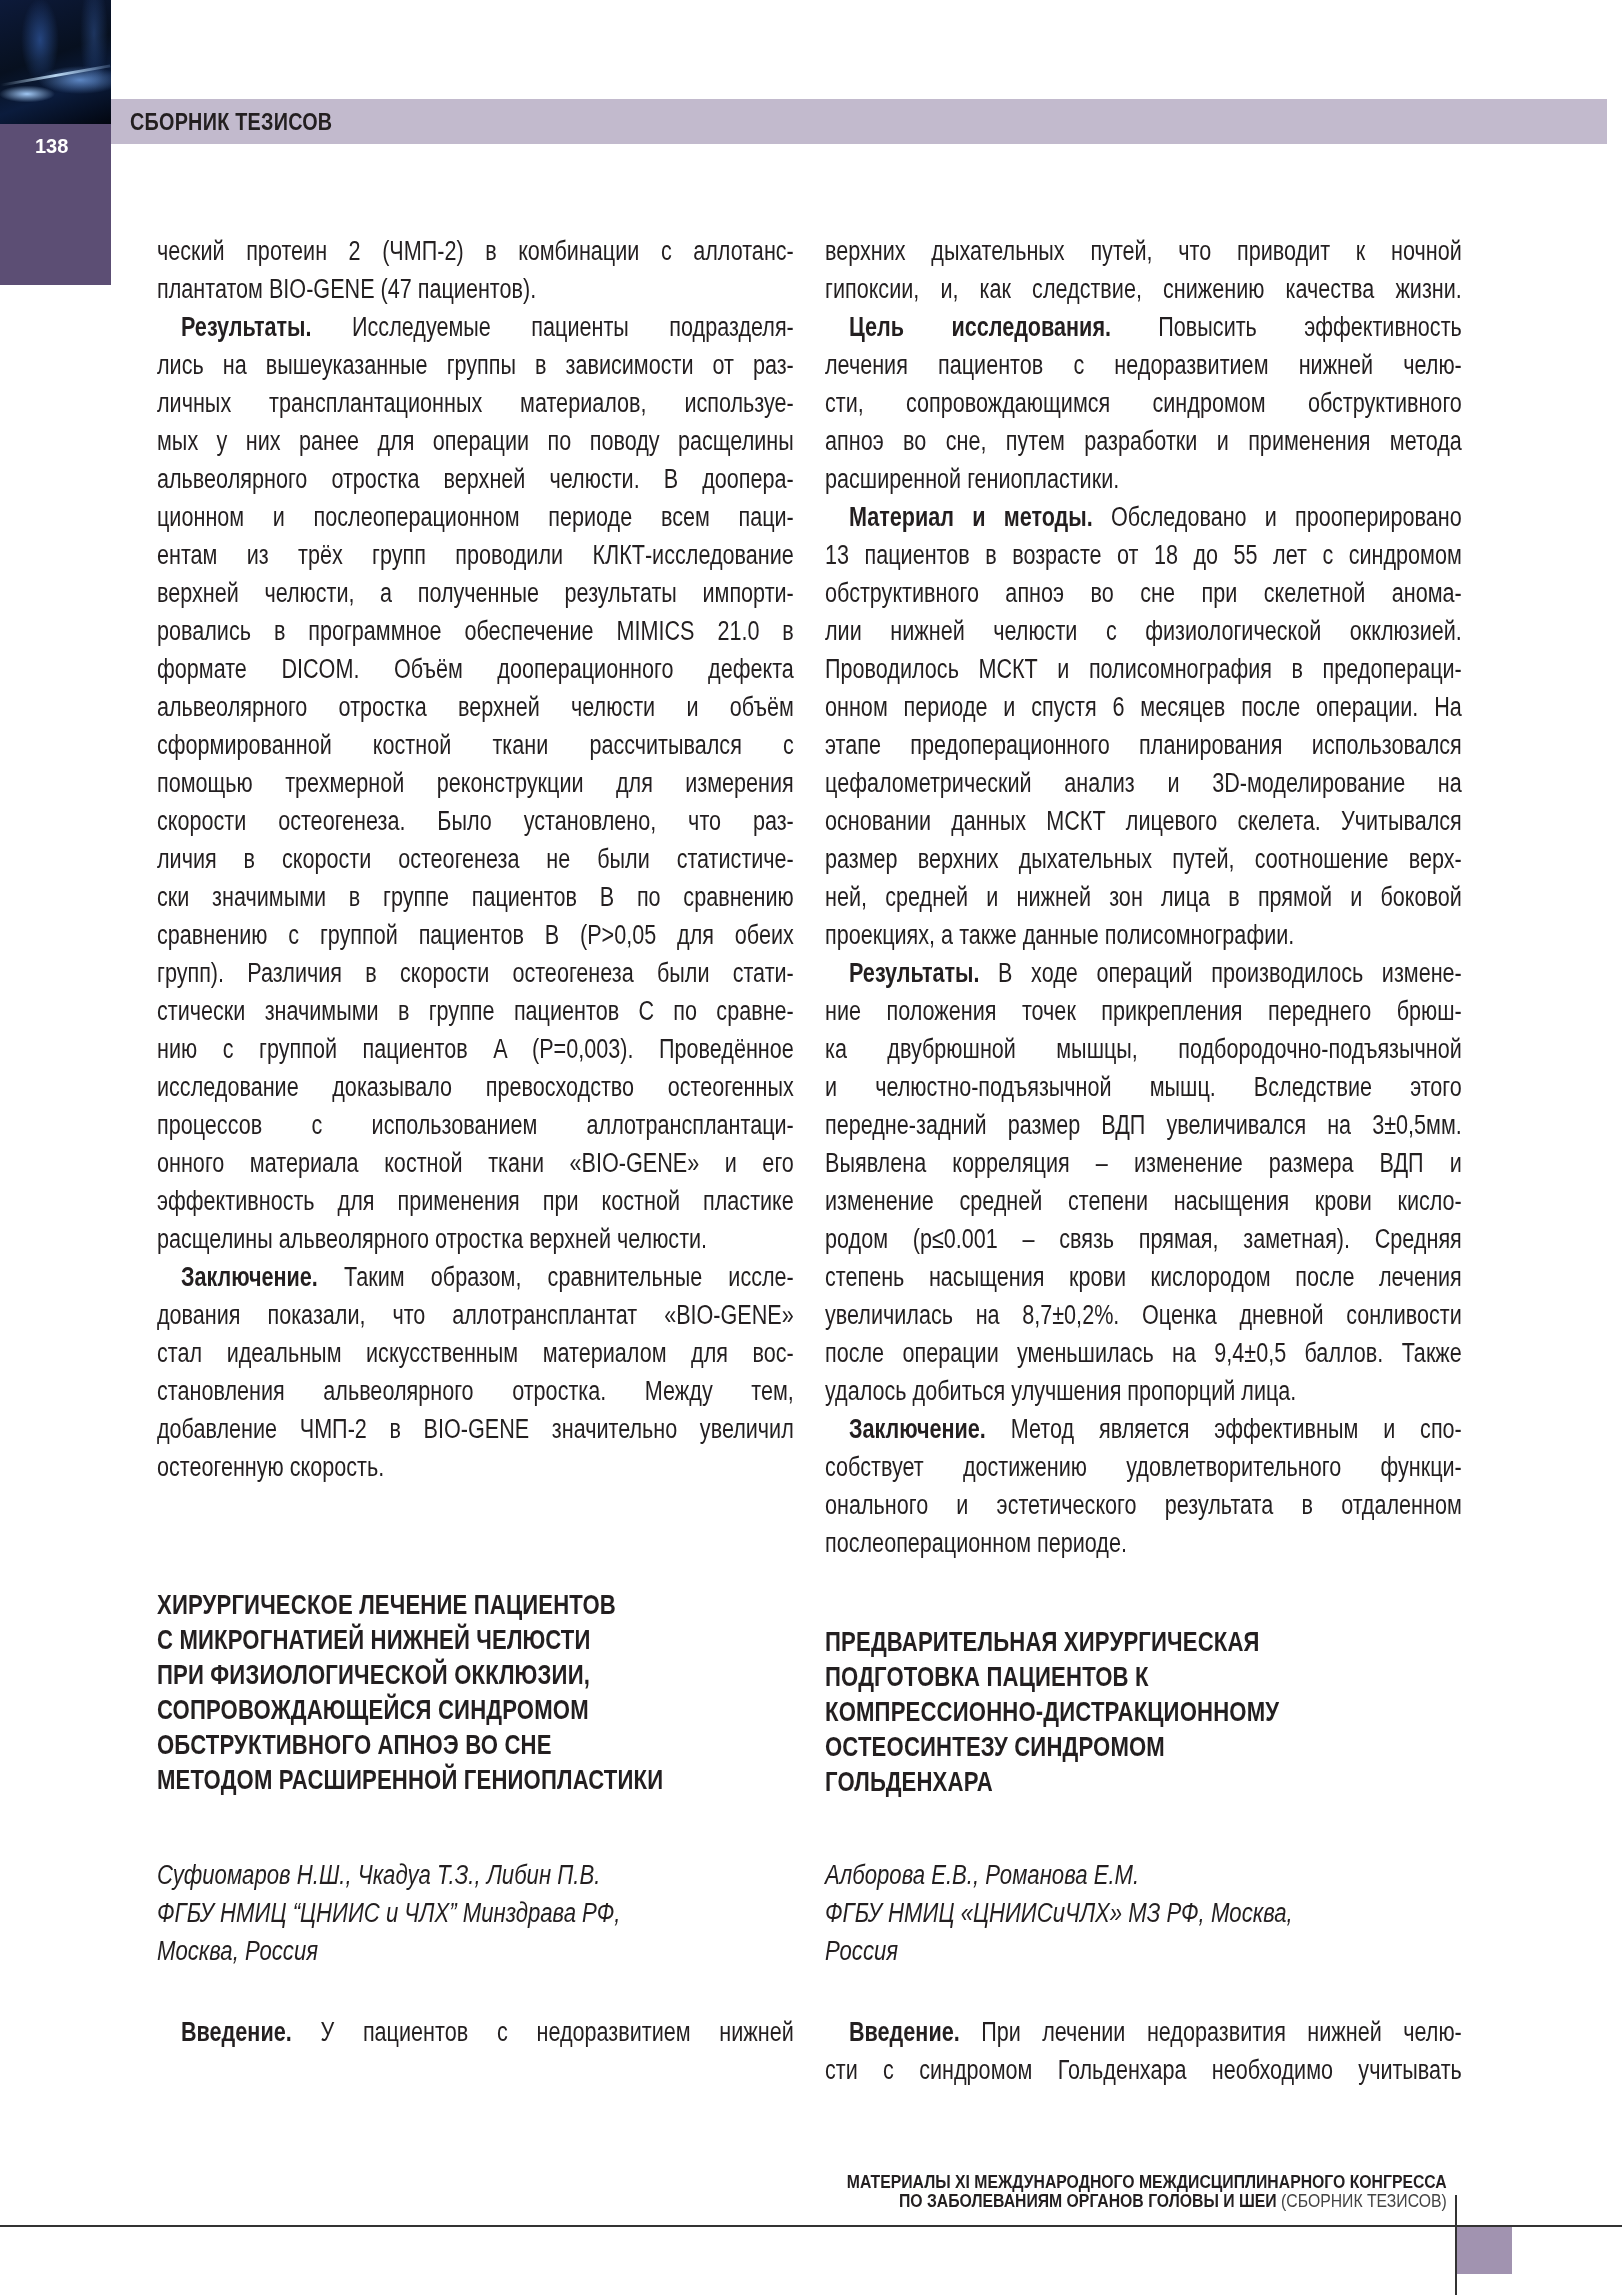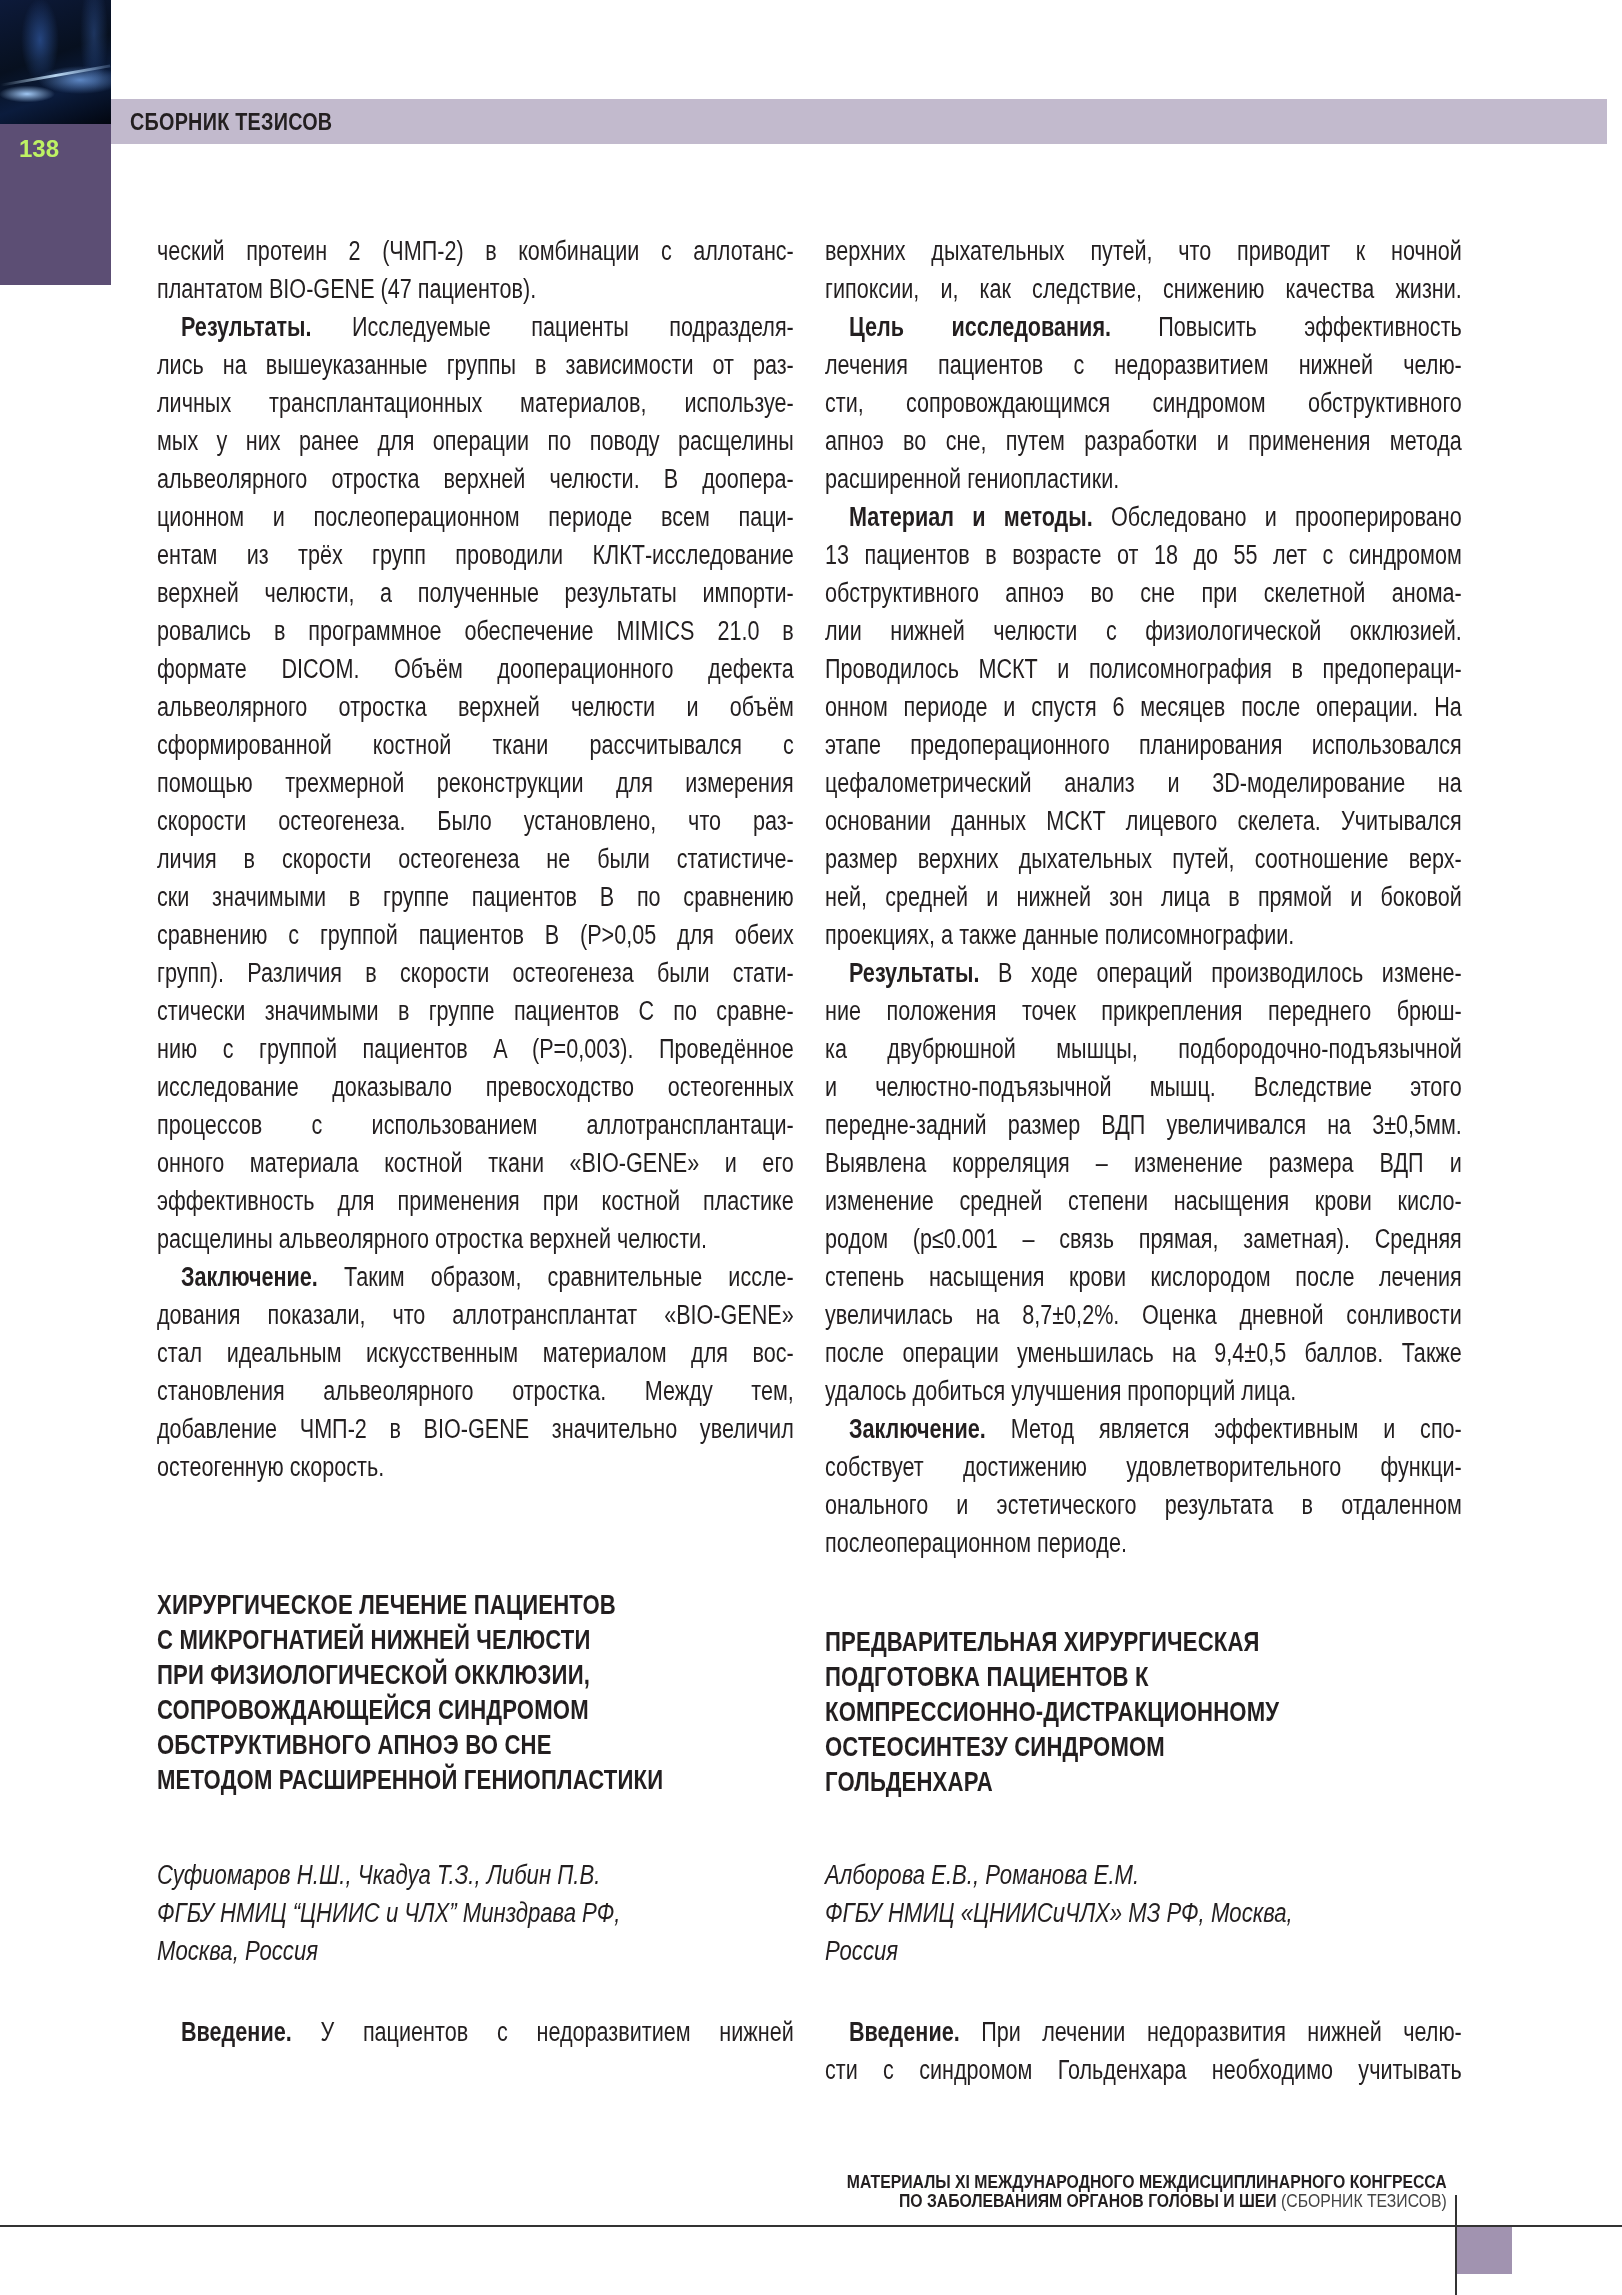--- a/index.html
+++ b/index.html
@@ -15,21 +15,21 @@
       radial-gradient(ellipse 20px 80px at 94px 34px, rgba(70,120,210,0.35), rgba(20,40,90,0) 70%),
       linear-gradient(160deg, #0d1a3a 0%, #07101f 45%, #0b1c3d 70%, #02060f 100%);
   }
   .corner-image::after { content:""; position:absolute; left:0; top:74px; width:111px; height:2.7px;
     background:linear-gradient(90deg, rgba(200,230,255,0.0), rgba(200,230,255,0.9), rgba(160,200,255,0.2));
     transform:rotate(-10deg); }
   .header-bar { position:absolute; left:111px; top:79px; width:1496px; height:45px; background:#c2bacd;margin-top:20px; }
   .header-title { position:absolute; left:19px; top:10px; font-weight:bold; font-size:23px; letter-spacing:0.3px;
     transform:scaleX(0.86); transform-origin:left center; white-space:nowrap; color:#231f20; }
   .sidebar { position:absolute; left:0; top:124px; width:111px; height:161px; background:#5c4e74; }
-  .page-number { position:absolute; left:19px; top:10.7px; font-weight:bold; font-size:24px; color:#bef264; }
+  .page-number { position:absolute; left:35px; top:10.7px; font-weight:bold; font-size:20px; color:#ffffff; }
 
   
   .col { position:absolute; width:637px; }
   .col-left { left:157px; }
   .col-right { left:825px; }
 
   .line { display:block; height:38px; line-height:38px; font-size:27px; white-space:nowrap;
           transform-origin:left center; }
   .justify { text-align:justify; text-align-last:justify; }
   .line .inner { display:inline-block; transform-origin:left center; }

